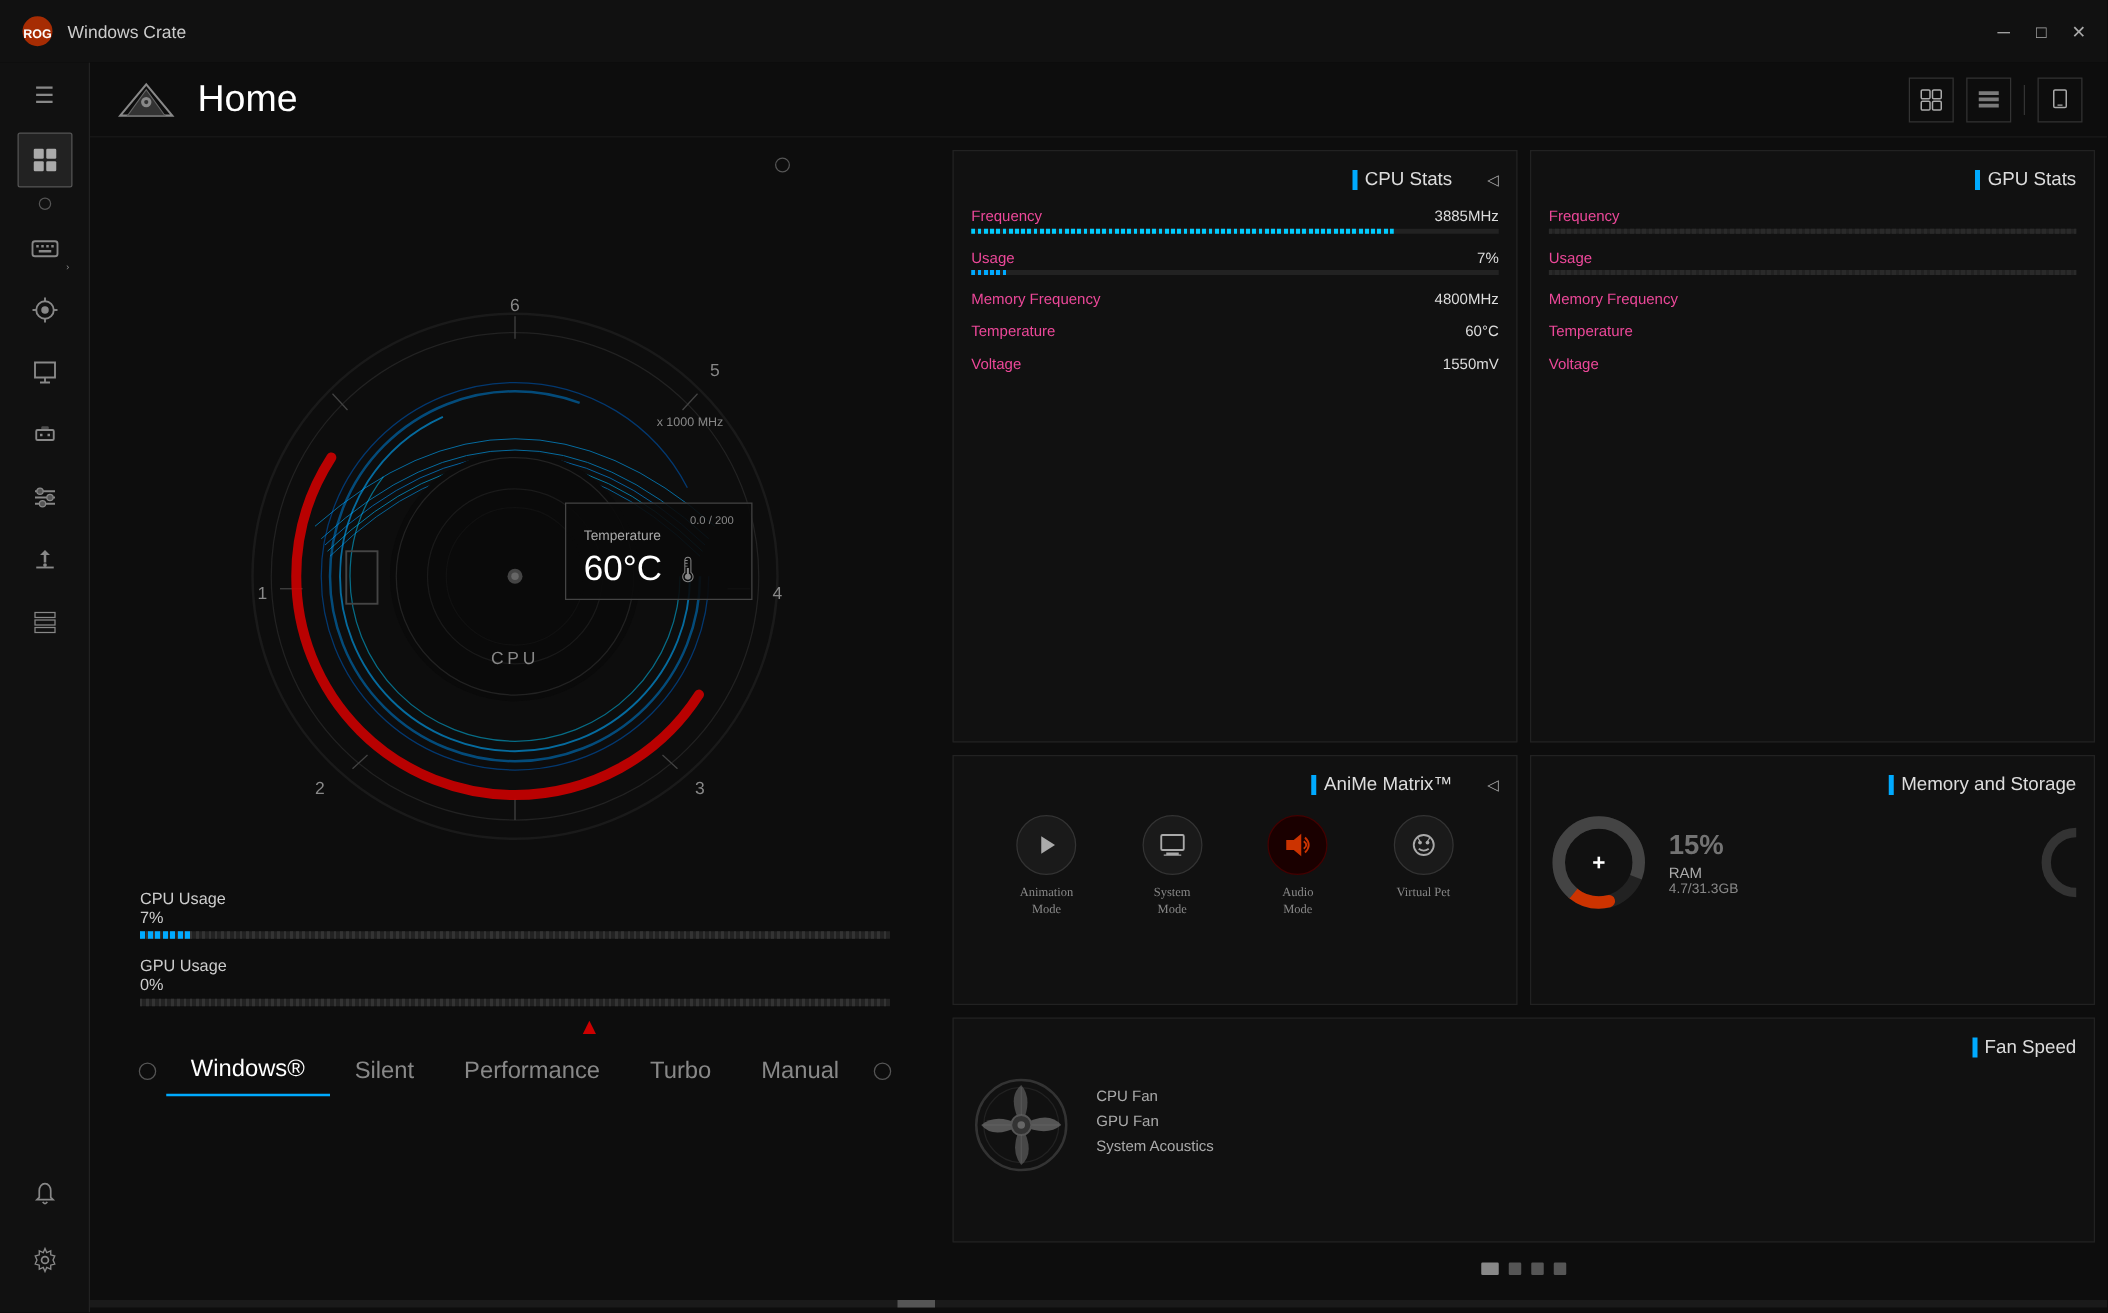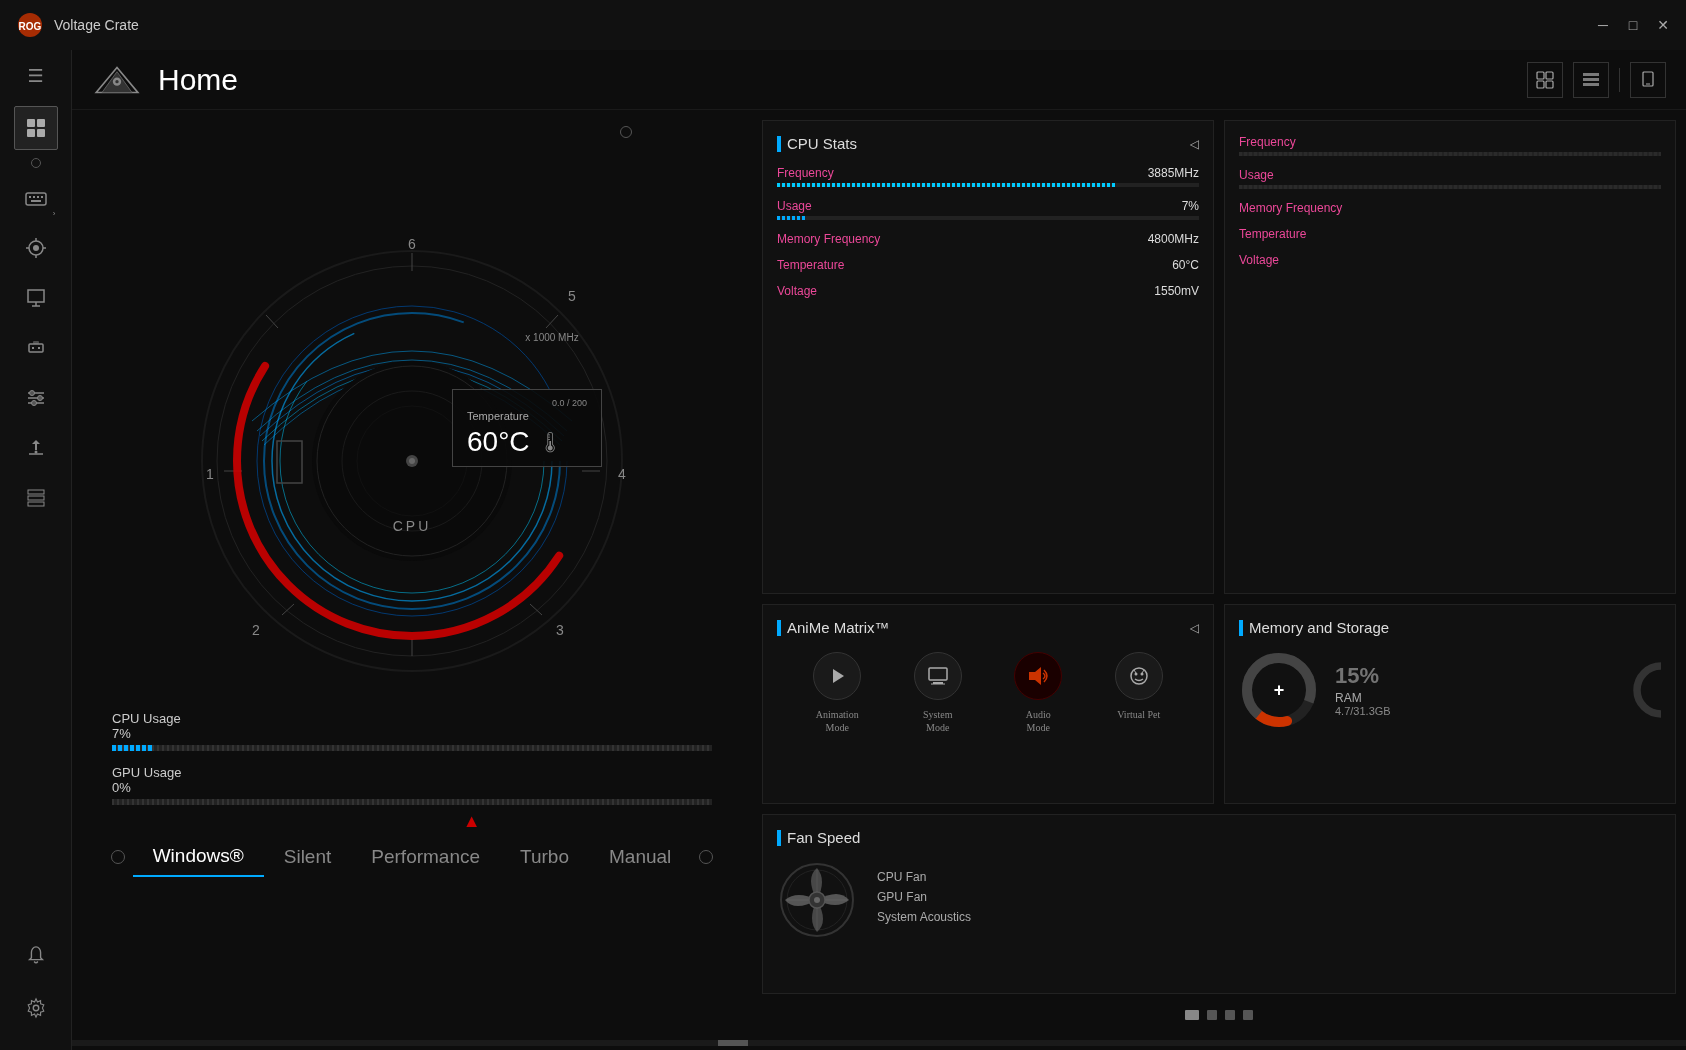--- a/index.html
+++ b/index.html
@@ -157,21 +157,21 @@
       height: 480px;
       position: relative;
       margin-top: -40px;
     }
     .gauge-svg {
       width: 100%;
       height: 100%;
     }
     .temp-overlay {
       position: absolute;
-      top: 168px;
+      top: 181px;
       right: 50px;
       background: rgba(10,10,10,0.9);
       border: 1px solid #444;
       padding: 8px 14px;
       min-width: 150px;
     }
     .temp-label {
       font-size: 11px;
       color: #aaa;
       margin-bottom: 4px;
@@ -271,22 +271,23 @@
     .stats-card {
       flex: 1;
       background: #111;
       border: 1px solid #222;
       padding: 14px;
       position: relative;
     }
     .card-title-bar {
       display: flex;
       align-items: center;
-      justify-content: space-between;
+      justify-content: flex-end;
       margin-bottom: 14px;
+      gap: 28px;
     }
     .card-title {
       font-size: 15px;
       color: #ddd;
       display: flex;
       align-items: center;
       gap: 6px;
     }
     .card-title-accent {
       width: 4px;
@@ -481,21 +482,21 @@
   </style>
 </head>
 <body>
 
 <div class="titlebar">
 
   <svg class="titlebar-logo" viewBox="0 0 28 28" fill="none">
     <circle cx="14" cy="14" r="12" fill="#cc3300" opacity="0.8"></circle>
     <text x="14" y="19" text-anchor="middle" fill="white" font-size="10" font-weight="bold">ROG</text>
   </svg>
-  <span class="titlebar-title">Voltage Crate</span>
+  <span class="titlebar-title">Windows Crate</span>
   <div class="titlebar-controls">
     <div class="titlebar-btn">─</div>
     <div class="titlebar-btn">□</div>
     <div class="titlebar-btn">✕</div>
   </div>
 </div>
 
 <div class="app-container">
 
   <div class="sidebar">
@@ -805,20 +806,26 @@
 
             <div class="stat-item">
               <div class="stat-item-row">
                 <span class="stat-item-label">Voltage</span>
                 <span class="stat-item-value">1550mV</span>
               </div>
             </div>
           </div>
 
           <div class="stats-card">
+            <div class="card-title-bar">
+              <div class="card-title">
+                <span class="card-title-accent"></span>
+                <span>GPU Stats</span>
+              </div>
+            </div>
 
             <div class="stat-item">
               <div class="stat-item-row">
                 <span class="stat-item-label">Frequency</span>
                 <span class="stat-item-value gpu-val"></span>
               </div>
               <div class="mini-bar-bg">
                 <div class="mini-bar-dots"></div>
               </div>
             </div>

